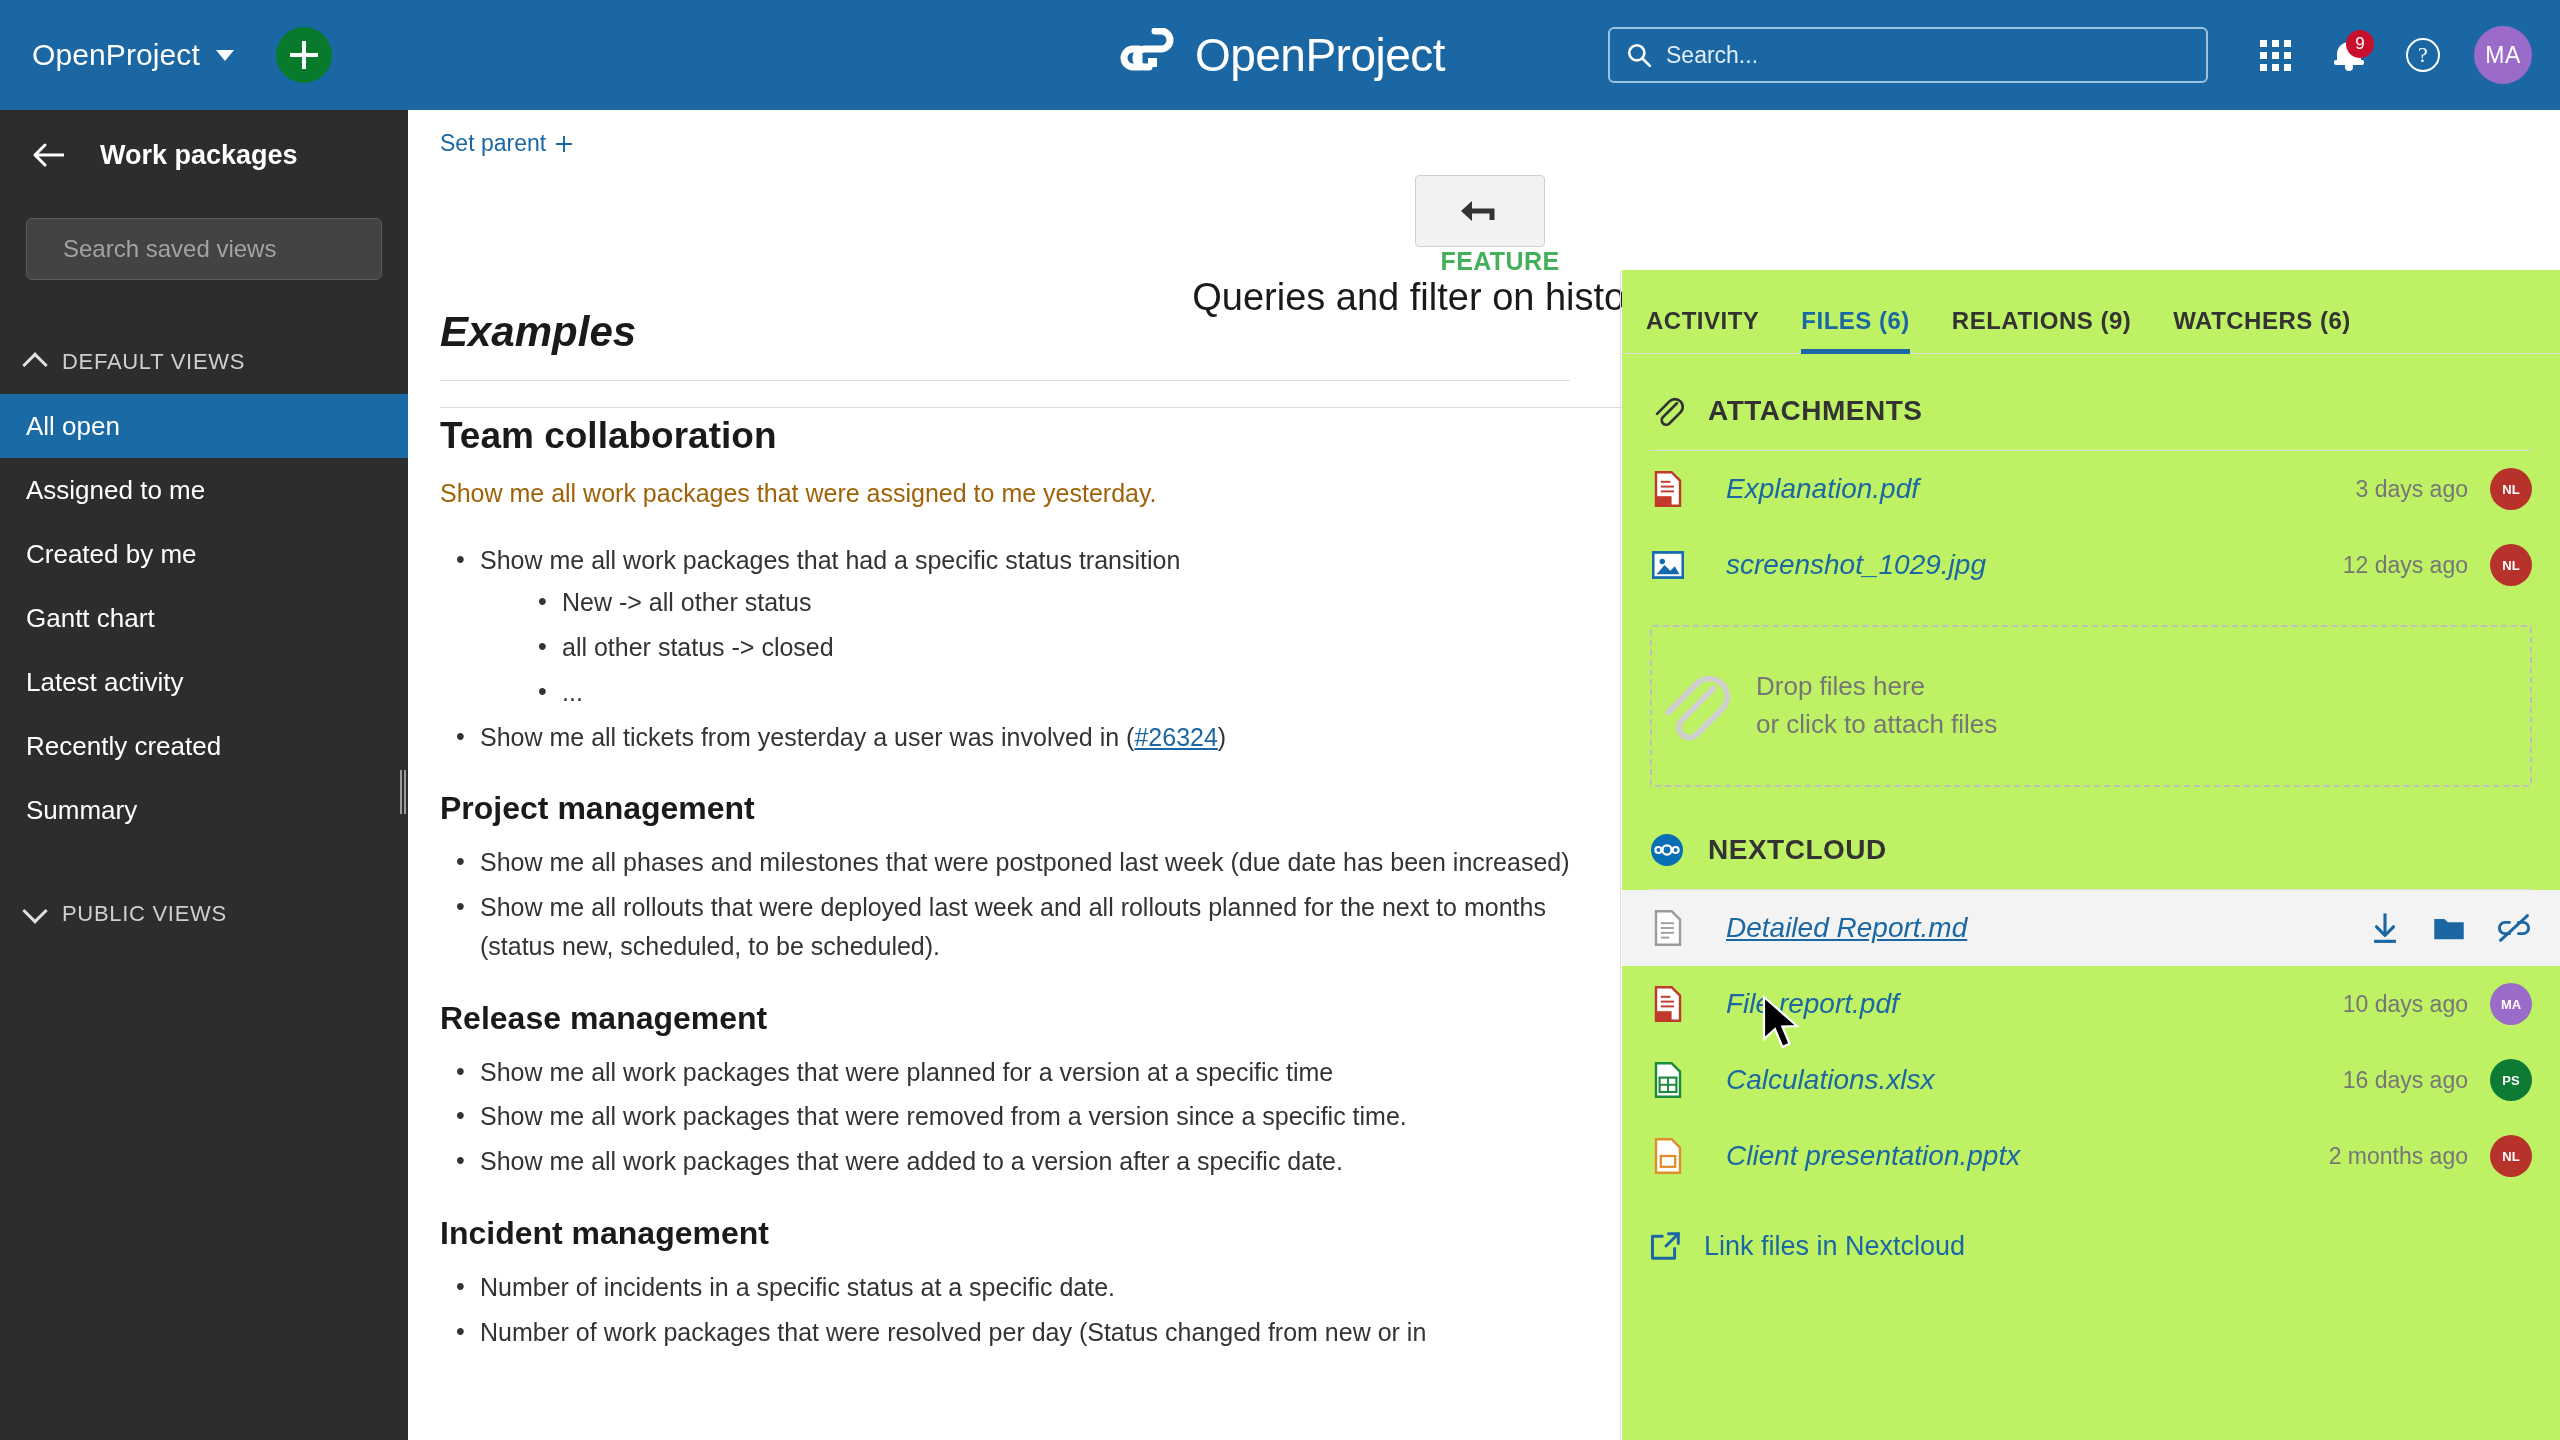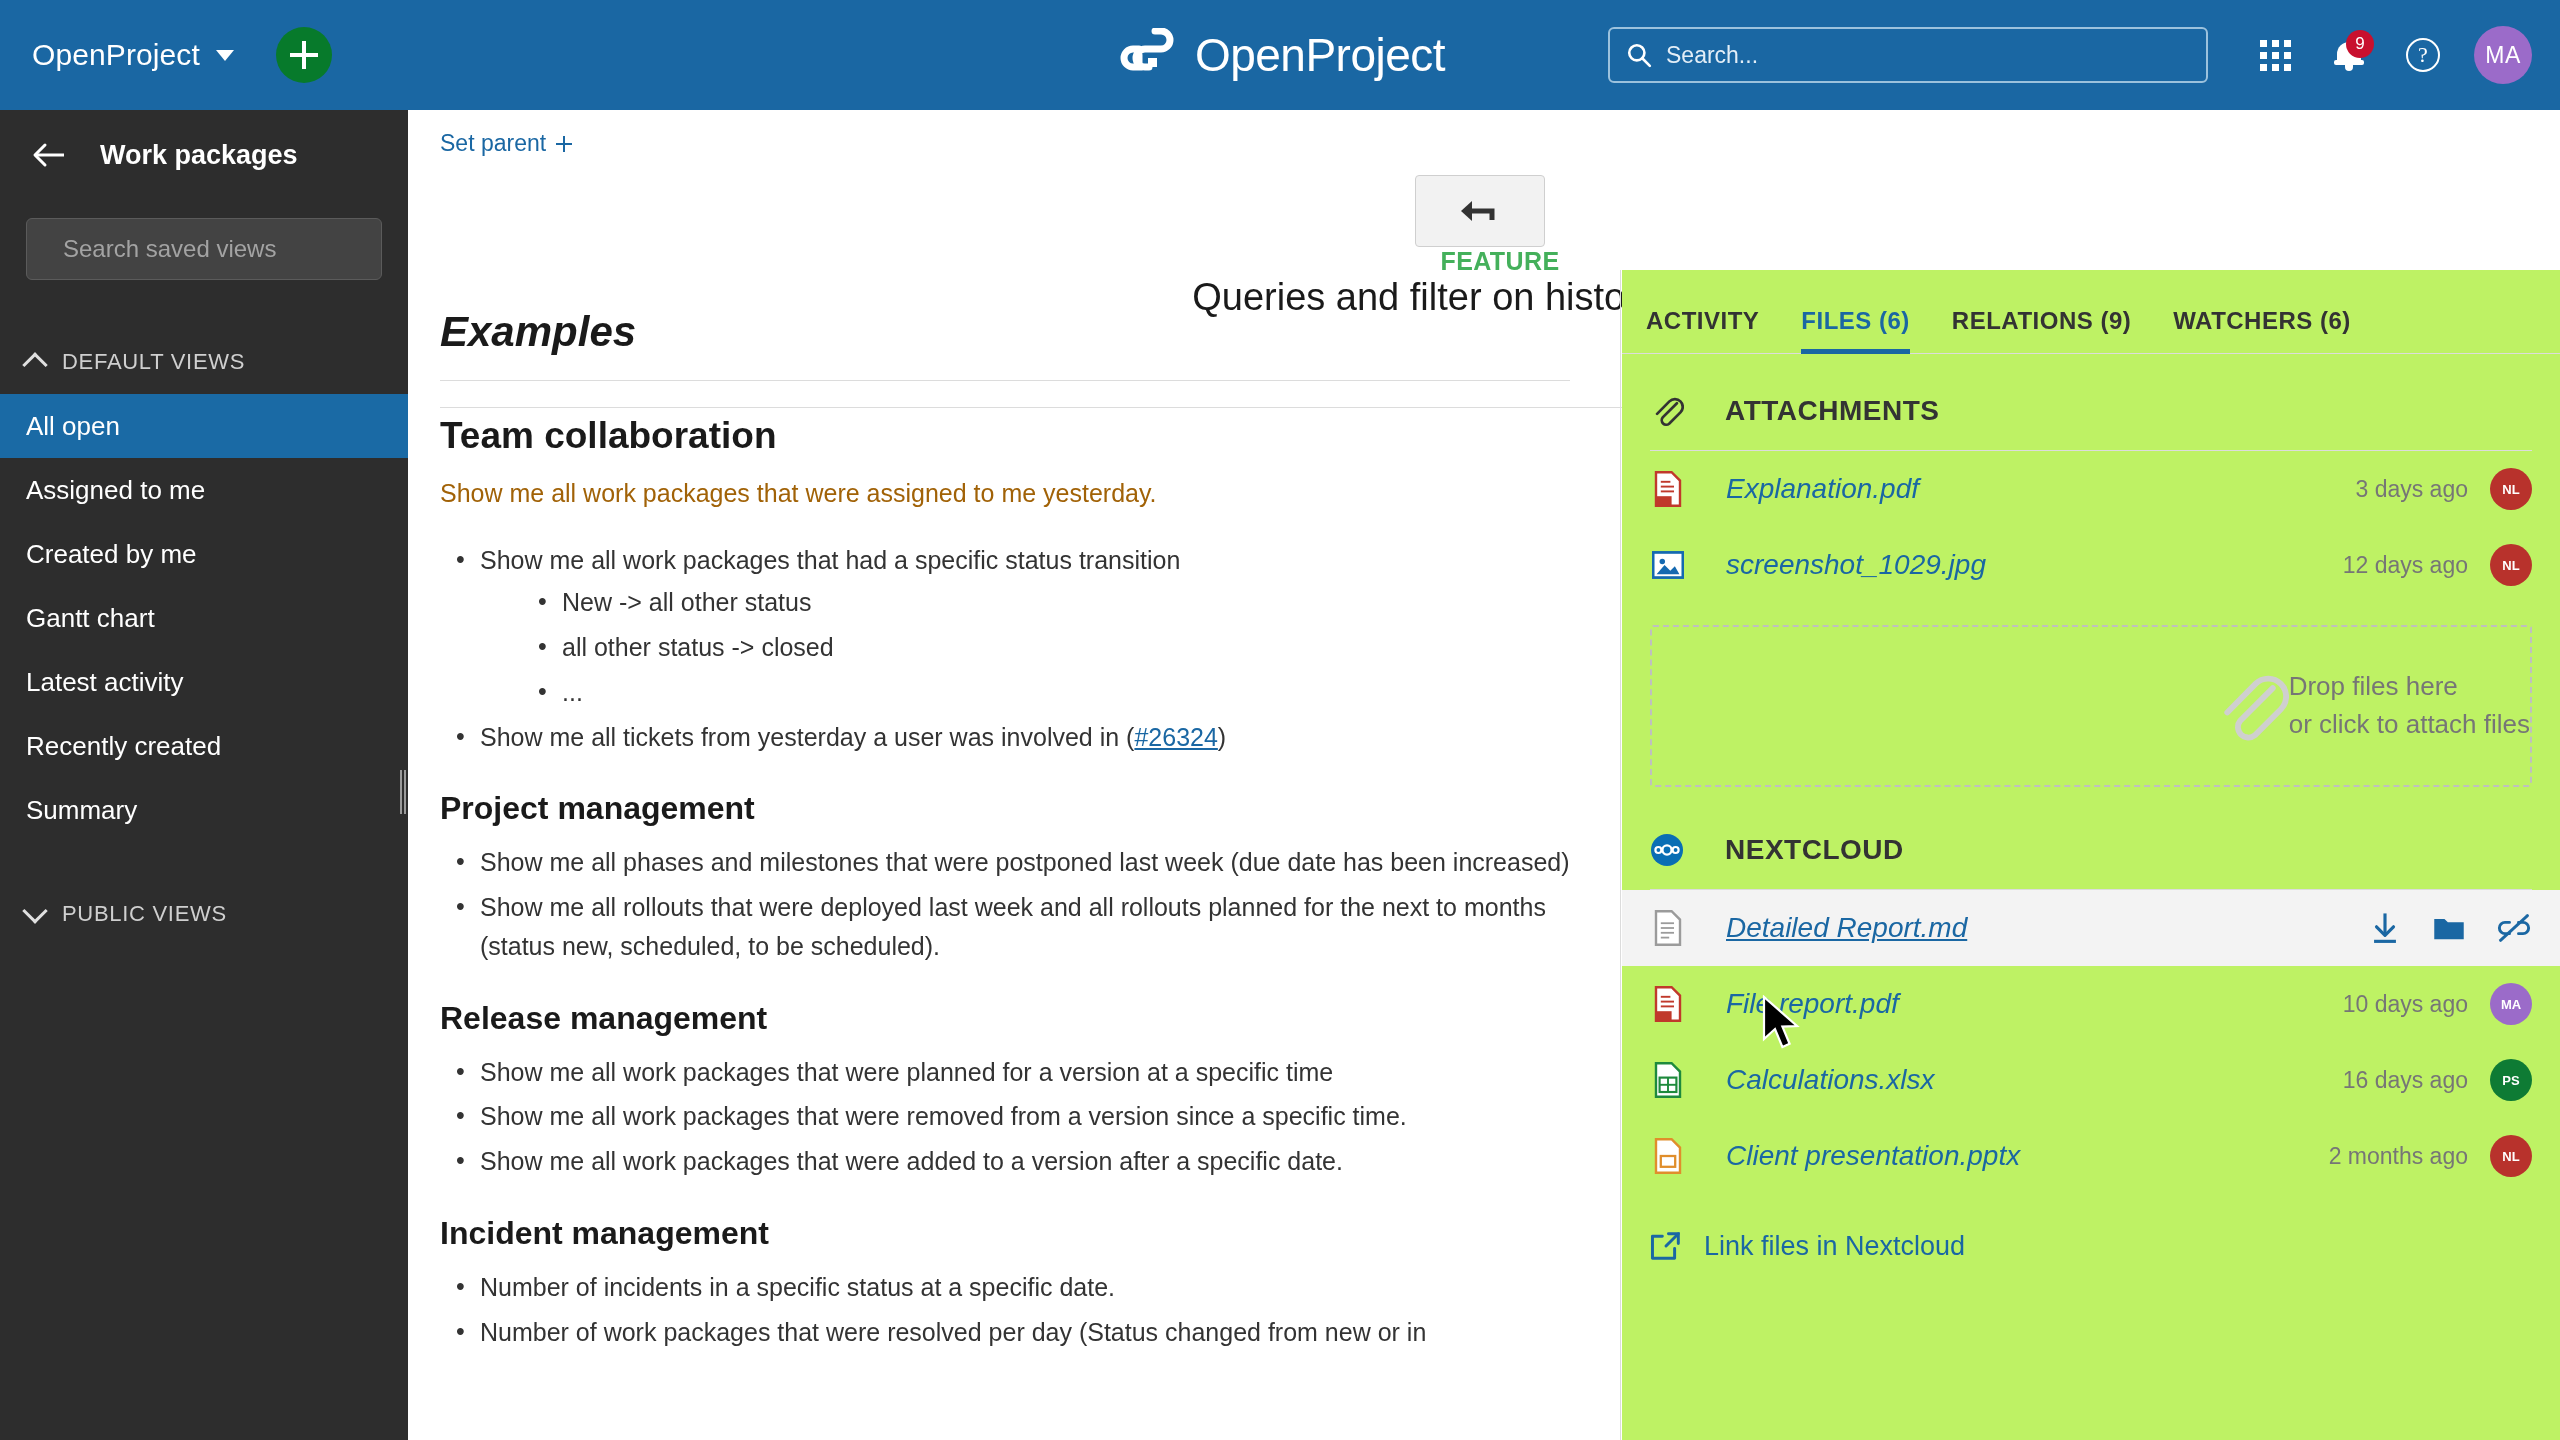--- a/index.html
+++ b/index.html
@@ -224,21 +224,21 @@
   .tab {
     font-size: 24px; font-weight: 700; color: #333; letter-spacing: .5px;
     padding-bottom: 18px; cursor: pointer; position: relative;
   }
   .tab.active { color: #1A67A3; }
   .tab.active::after {
     content: ""; position: absolute; left: 0; right: 0; bottom: -1px; height: 5px; background: #1A67A3;
   }
 
   .sect-head {
-    display: flex; align-items: center; gap: 41px;
+    display: flex; align-items: center; gap: 24px;
     padding: 40px 28px 22px 28px;
   }
   .sect-title { font-size: 28px; font-weight: 700; color: #333; letter-spacing: .5px; }
   .sect-rule { height: 1px; background: #dcdcdc; margin: 0 28px; }
 
   .file-row {
     display: flex; align-items: center; height: 76px; padding: 0 28px; cursor: pointer;
   }
   .file-row.hovered { background: #f3f3f3; }
   .file-icon { width: 36px; display: flex; justify-content: center; flex: none; }
@@ -251,21 +251,21 @@
   .avatar-sm {
     width: 42px; height: 42px; border-radius: 50%; color: #fff;
     font-size: 13px; font-weight: 700; display: flex; align-items: center; justify-content: center;
   }
   .row-actions { margin-left: auto; display: flex; align-items: center; gap: 30px; }
   .act-ico { cursor: pointer; display: flex; align-items: center; }
 
   #dropzone {
     margin: 22px 28px 0 28px; height: 162px;
     border: 2px dashed #bfbfbf; border-radius: 3px;
-    display: flex; align-items: center; justify-content: flex-end; cursor: pointer;
+    display: flex; align-items: center; justify-content: flex-start; gap: 26px; cursor: pointer;
   }
   #dropzone .dz-text { color: #767676; font-size: 26px; line-height: 1.45; }
 
   #link-nc {
     display: flex; align-items: center; gap: 22px;
     padding: 36px 28px 0 28px; color: #1A67A3; font-size: 27px; cursor: pointer;
   }
 
   
   #cursor { position: absolute; left: 1762px; top: 995px; pointer-events: none; z-index: 50; }

